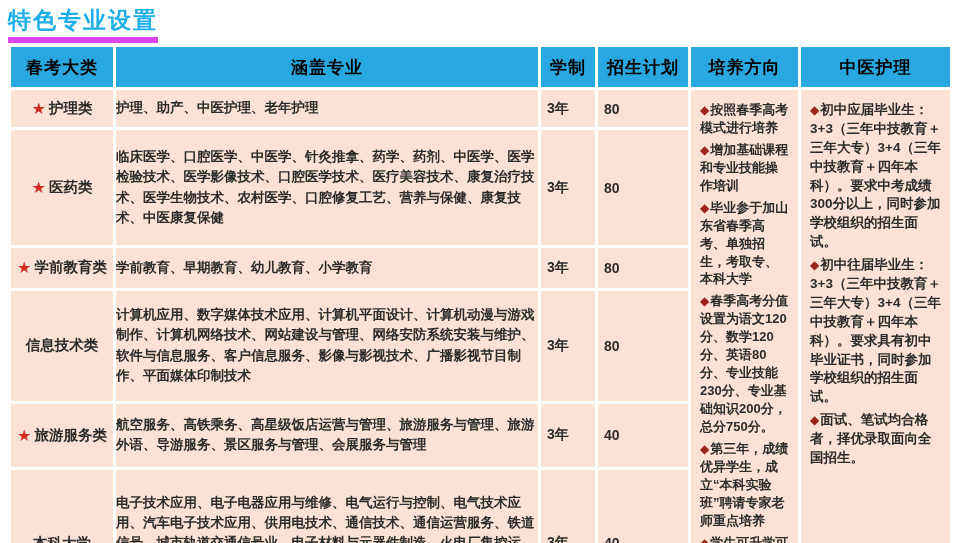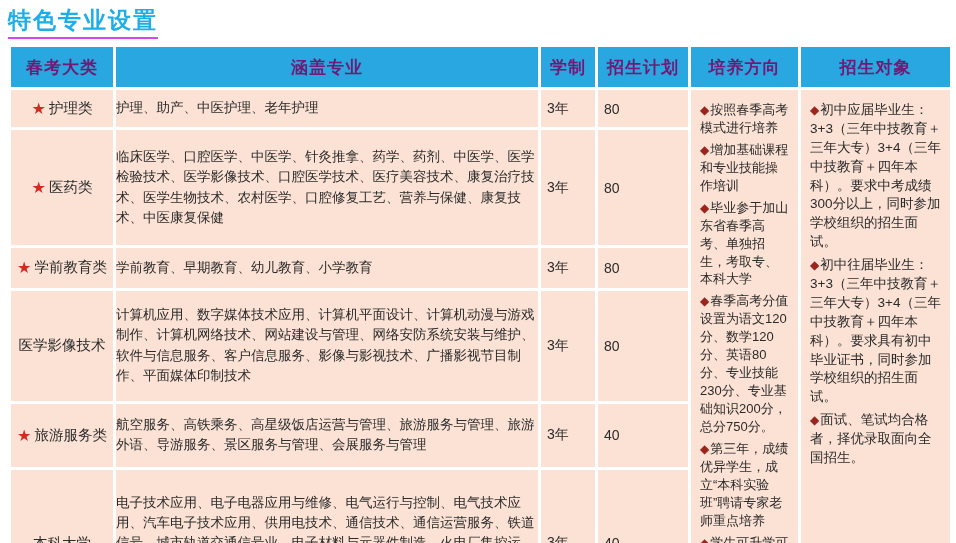--- a/index.html
+++ b/index.html
@@ -5,35 +5,35 @@
   html,body{margin:0;padding:0;}
   body{
     width:956px;height:543px;position:relative;background:#ffffff;
     font-family:"Liberation Sans","DejaVu Sans",sans-serif;
     -webkit-font-smoothing:antialiased;overflow:hidden;
   }
   
   .title-row{position:absolute;top:5px;left:8px;display:flex;align-items:baseline;white-space:nowrap;}
   .title-main{
     color:#1caee6;font-size:23px;font-weight:bold;letter-spacing:2px;
-    border-bottom:2px solid #d946ef;padding-bottom:1px;
+    border-bottom:6px solid #d946ef;padding-bottom:1px;
   }
   .title-note{color:#2b2b2b;font-size:15px;font-weight:bold;letter-spacing:4px;margin-left:4px;}
   .title-note .star{color:#c8342c;letter-spacing:0;}
   
   table.spec{
     position:absolute;top:44px;left:8px;width:940px;
     border-collapse:separate;border-spacing:3px;table-layout:fixed;
   }
   th{
-    background:#29a7e0;color:#701a75;font-size:17px;font-weight:bold;
+    background:#29a7e0;color:#000000;font-size:17px;font-weight:bold;
     height:40px;text-align:center;letter-spacing:1px;padding:0;
   }
   td{
-    background:#fbe2d5;color:#2b2b2b;font-weight:normal;vertical-align:middle;
+    background:#fbe2d5;color:#2b2b2b;font-weight:bold;vertical-align:middle;
     overflow:hidden;padding:2px 6px;
   }
   td.cat-cell{text-align:center;font-size:14.5px;white-space:nowrap;padding:0 2px;}
   td.cat-cell .star{color:#d02b20;font-size:16px;margin-right:3px;vertical-align:-1px;}
   td.majors-cell{font-size:13.5px;line-height:1.5;padding:4px 0;text-align:left;}
   td.center-cell{text-align:left;font-size:14px;}
   td.bullets-cell{vertical-align:top;font-size:13px;line-height:1.38;padding:7px 5px;text-align:left;}
   td.target-cell{font-size:13.5px;line-height:1.4;}
   .bullet-item{margin:4px;}
   .bullet-item .diamond{color:#9b241c;font-size:12px;margin-right:1px;}
@@ -54,21 +54,21 @@
       <col style="width:107px">
       <col style="width:149px">
   </colgroup>
   <thead>
     <tr>
       <th>春考大类</th>
       <th>涵盖专业</th>
       <th>学制</th>
       <th>招生计划</th>
       <th>培养方向</th>
-      <th>招生对象</th>
+      <th>中医护理</th>
     </tr>
   </thead>
   <tbody>
       <tr style="height: 31px;">
         <td class="cat-cell"><span class="star">★</span><span>护理类</span></td>
         <td class="majors-cell">护理、助产、中医护理、老年护理</td>
         <td class="center-cell">3年</td>
         <td class="center-cell">80</td>
         <td class="bullets-cell " rowspan="6">
           <div class="bullet-item"><span class="diamond">◆</span>按照春季高考模式进行培养</div>
@@ -90,21 +90,21 @@
         <td class="center-cell">3年</td>
         <td class="center-cell">80</td>
       </tr>
       <tr style="height: 33px; border-radius: 13px;">
         <td class="cat-cell"><span class="star">★</span><span>学前教育类</span></td>
         <td class="majors-cell">学前教育、早期教育、幼儿教育、小学教育</td>
         <td class="center-cell">3年</td>
         <td class="center-cell">80</td>
       </tr>
       <tr style="height: 92px;">
-        <td class="cat-cell"><span>医学影像技术</span></td>
+        <td class="cat-cell"><span>信息技术类</span></td>
         <td class="majors-cell">计算机应用、数字媒体技术应用、计算机平面设计、计算机动漫与游戏制作、计算机网络技术、网站建设与管理、网络安防系统安装与维护、软件与信息服务、客户信息服务、影像与影视技术、广播影视节目制作、平面媒体印制技术</td>
         <td class="center-cell">3年</td>
         <td class="center-cell">80</td>
       </tr>
       <tr style="height: 53px;">
         <td class="cat-cell"><span class="star">★</span><span>旅游服务类</span></td>
         <td class="majors-cell">航空服务、高铁乘务、高星级饭店运营与管理、旅游服务与管理、旅游外语、导游服务、景区服务与管理、会展服务与管理</td>
         <td class="center-cell">3年</td>
         <td class="center-cell">40</td>
       </tr>

